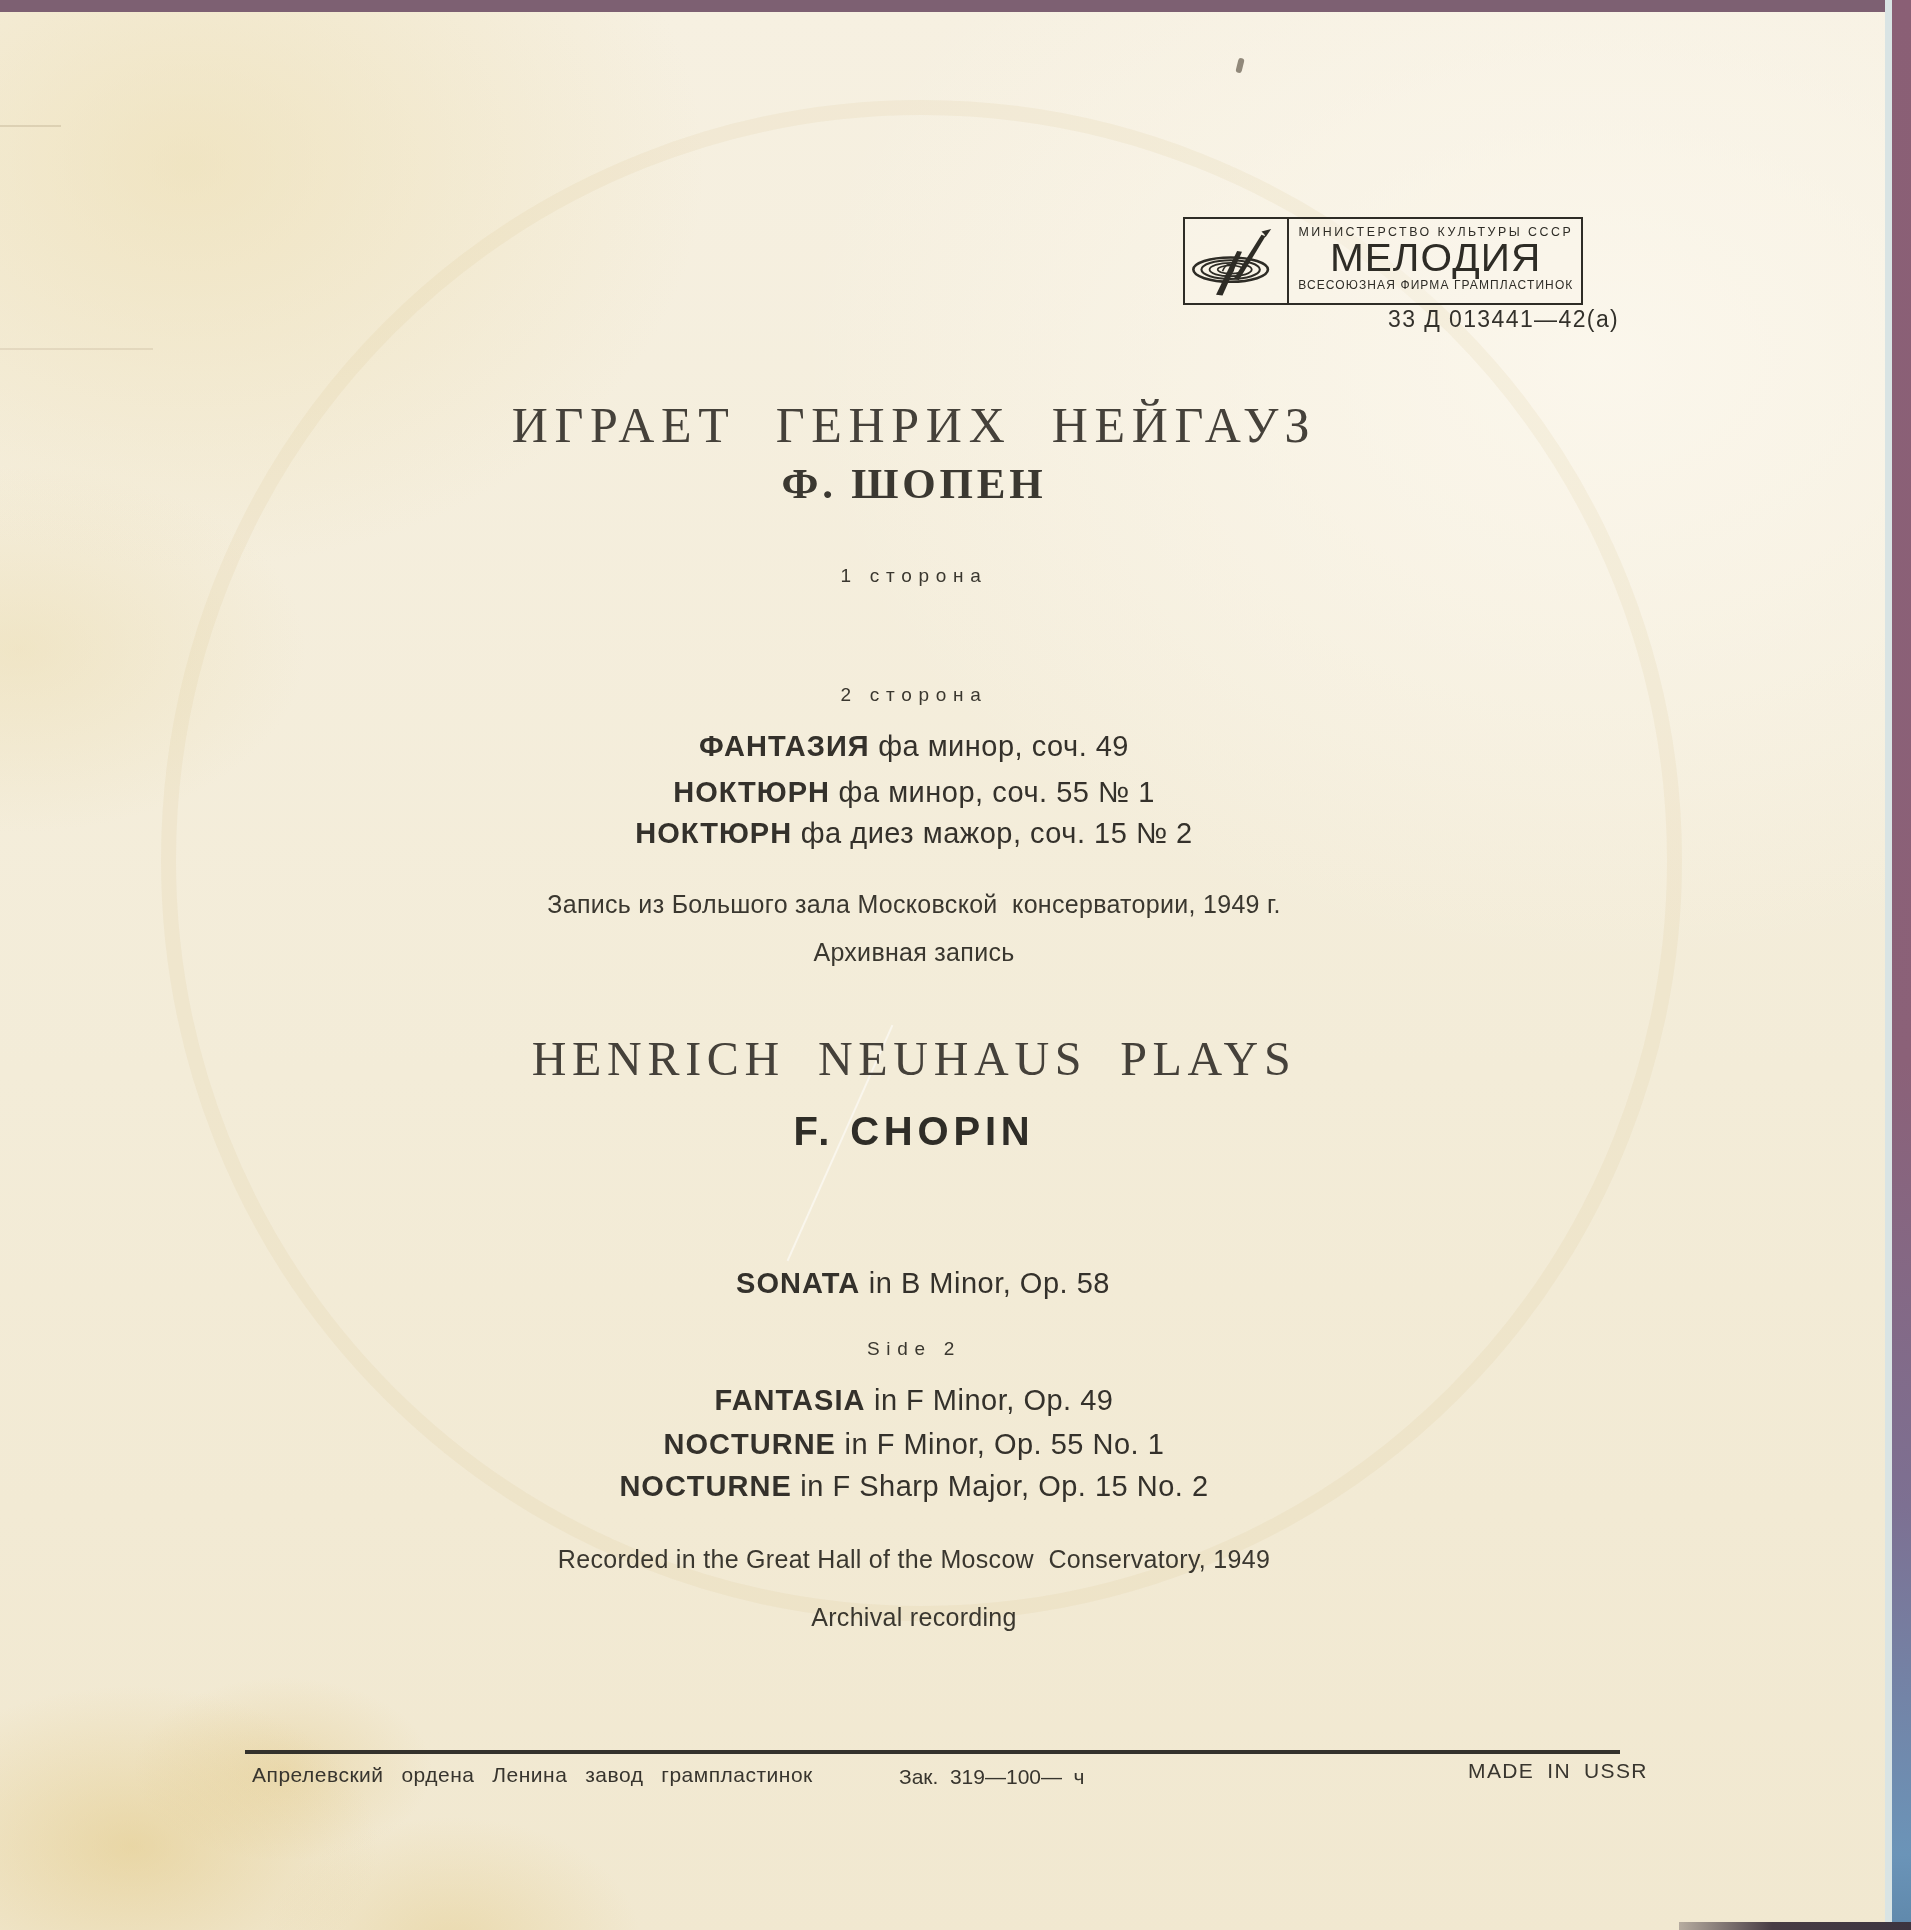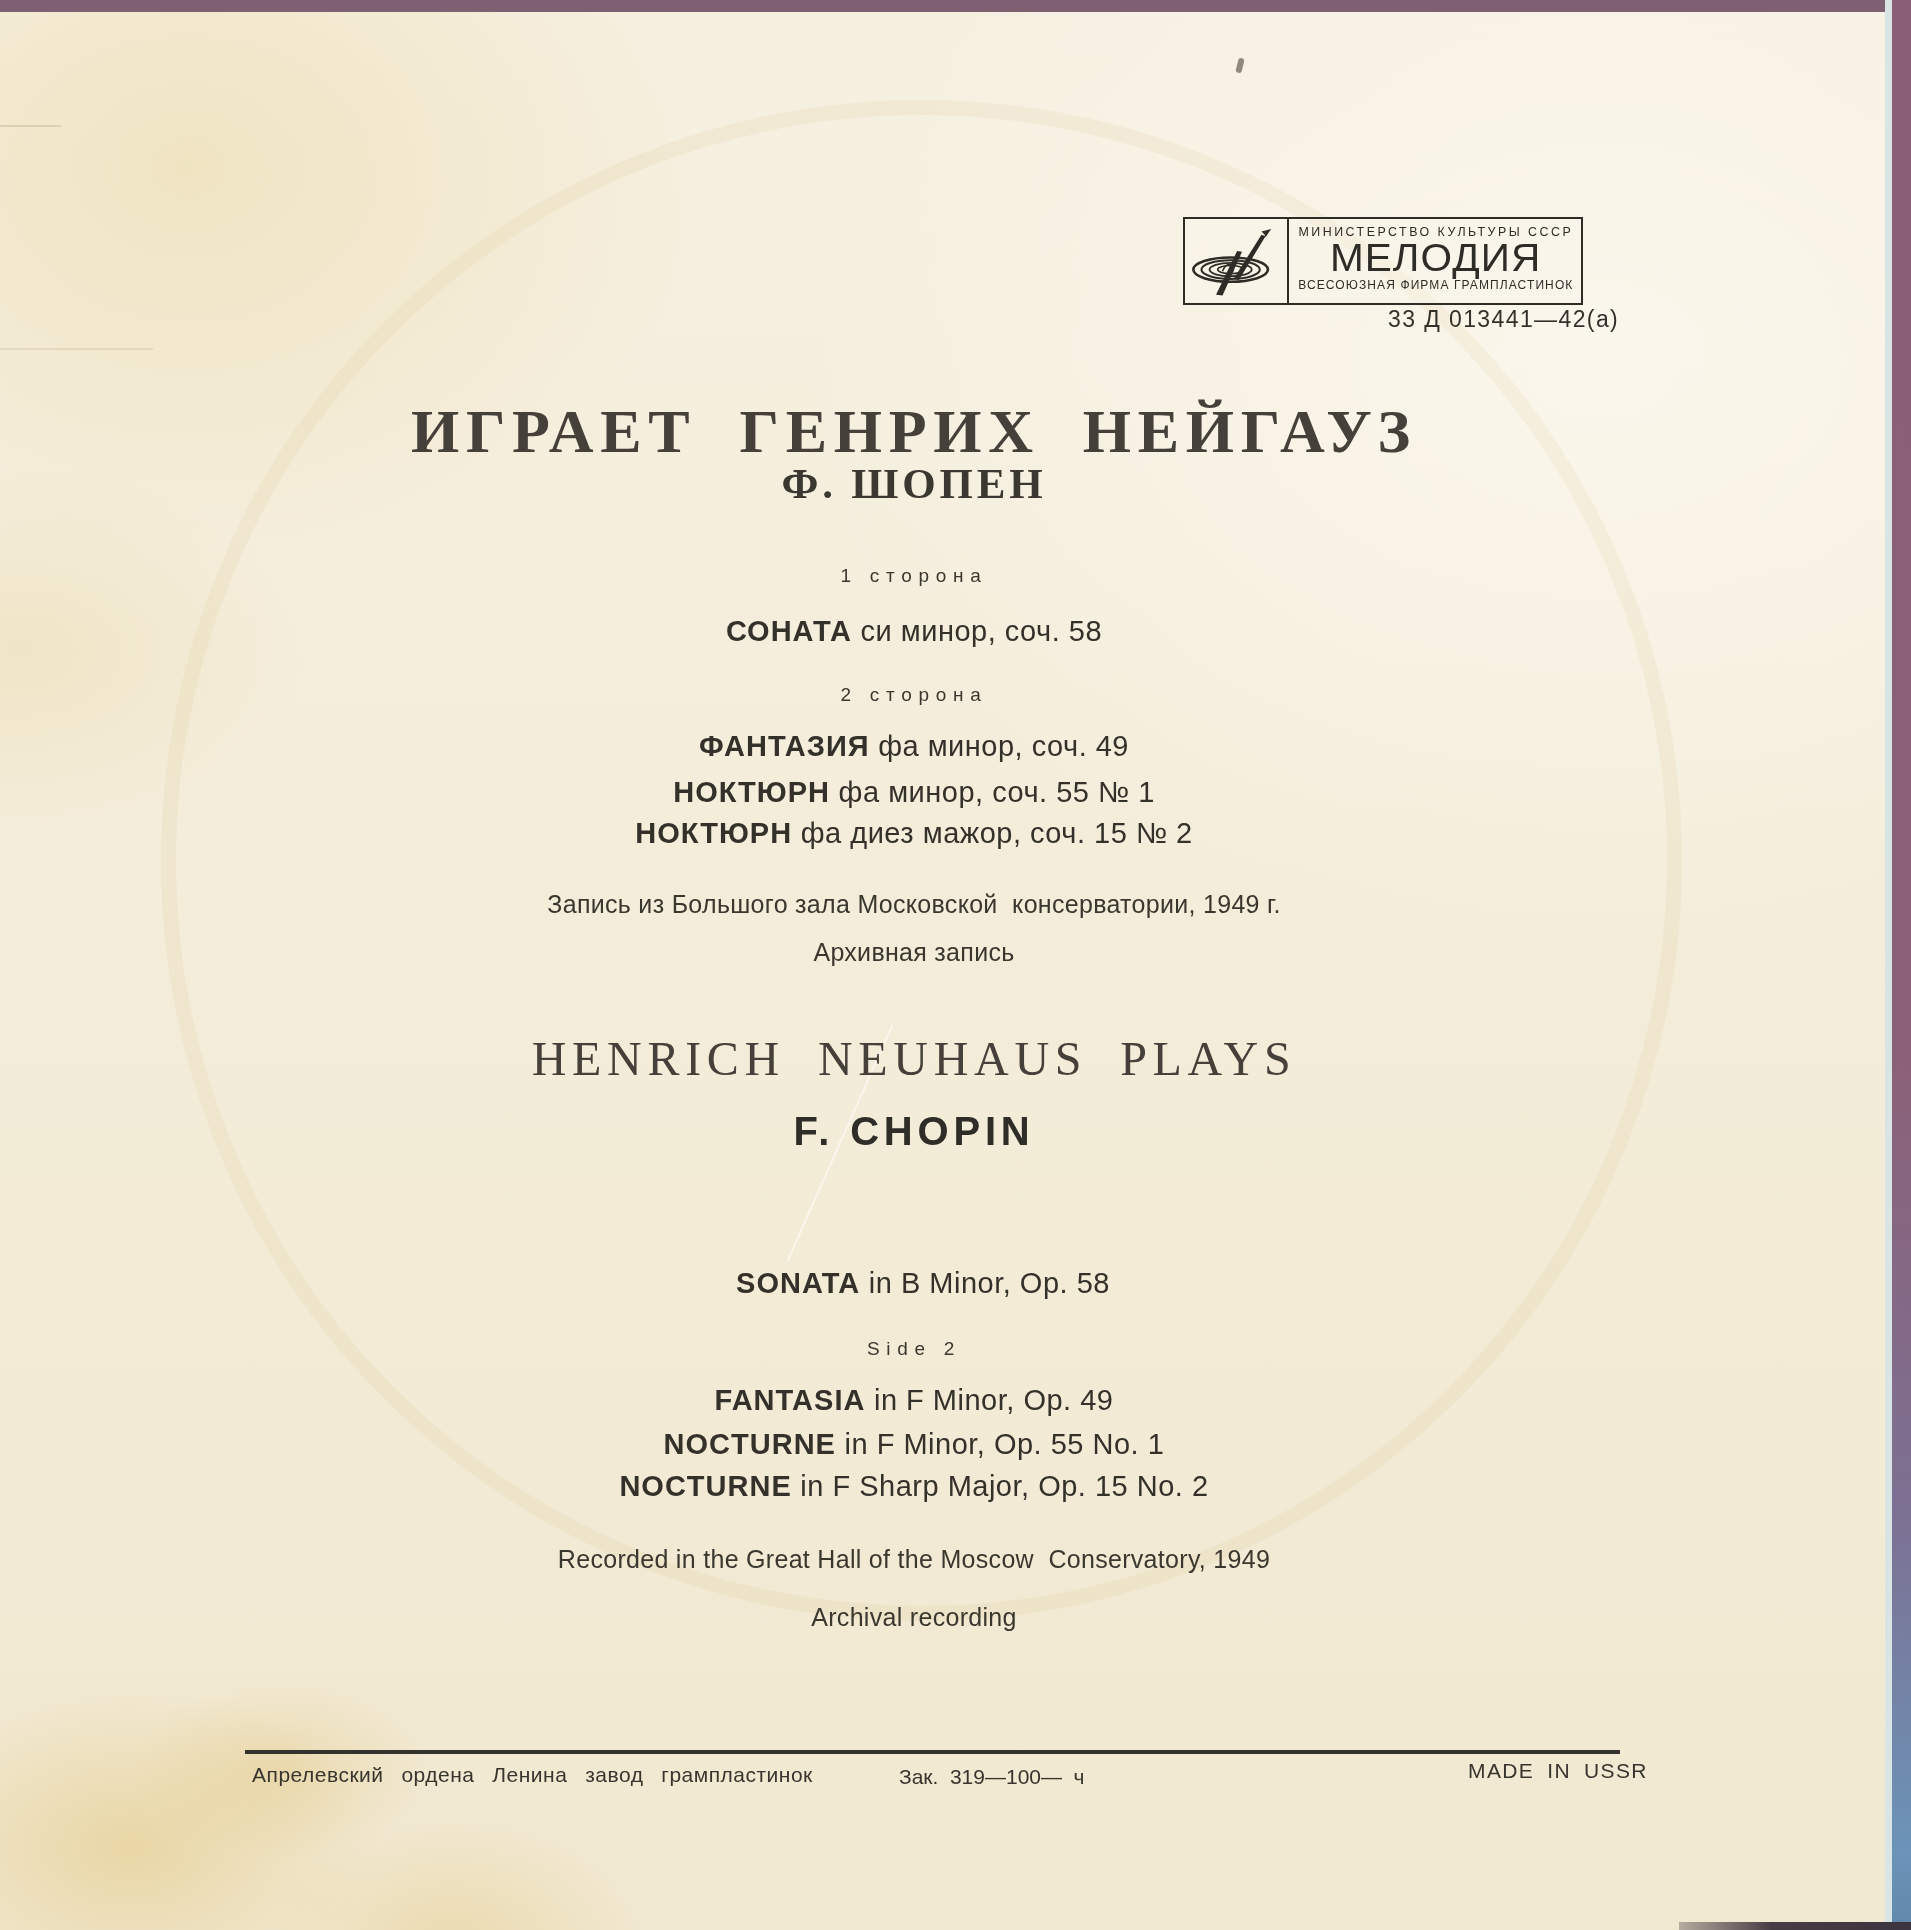--- a/index.html
+++ b/index.html
@@ -62,21 +62,21 @@
   }
   .firm-line{font-size:12px;letter-spacing:1.1px;white-space:nowrap;margin-top:1px;}
   .catalog-number{
     position:absolute;left:1388px;top:294px;width:191px;text-align:right;
     font-size:23px;letter-spacing:1.4px;color:#33312b;white-space:nowrap;
   }
   
   .center-col{position:absolute;left:0;top:0;width:1828px;height:1931px;pointer-events:none;}
   .line{position:absolute;width:100%;text-align:center;color:#34312b;white-space:pre-wrap;}
   .ru-title{
-    top:384px;font-family:"Liberation Serif", serif;font-size:62px;font-weight:700;
+    top:384px;font-family:"Liberation Serif", serif;font-size:50px;font-weight:400;
     letter-spacing:6.7px;word-spacing:21px;color:#45413a;
   }
   .ru-composer{
     top:447px;font-family:"Liberation Serif", serif;font-size:43px;font-weight:700;
     letter-spacing:3.8px;color:#3b3831;
   }
   .side-label{font-size:19px;letter-spacing:6.7px;color:#3a372f;}
   .ru-side1{top:553px;}
   .ru-side2{top:672px;}
   .track{font-size:29px;letter-spacing:0.5px;color:#34312b;}
@@ -144,21 +144,20 @@
     </div>
   </div>
   <div class="catalog-number">33 Д 013441—42(а)</div>
 
   <div class="center-col">
 
     <div class="line ru-title">ИГРАЕТ ГЕНРИХ НЕЙГАУЗ</div>
     <div class="line ru-composer">Ф. ШОПЕН</div>
 
     <div class="line side-label ru-side1">1 сторона</div>
-    <div class="line track ru-track1"><span class="tname">СОНАТА</span><span> си минор, соч. 58</span></div>
 
     <div class="line side-label ru-side2">2 сторона</div>
     <div class="line track ru-track2"><span class="tname">ФАНТАЗИЯ</span><span> фа минор, соч. 49</span></div>
     <div class="line track ru-track3"><span class="tname">НОКТЮРН</span><span> фа минор, соч. 55 № 1</span></div>
     <div class="line track ru-track4"><span class="tname">НОКТЮРН</span><span> фа диез мажор, соч. 15 № 2</span></div>
 
     <div class="line note ru-note1">Запись из Большого зала Московской  консерватории, 1949 г.</div>
     <div class="line note ru-note2">Архивная запись</div>
 
     <div class="line en-title">HENRICH NEUHAUS PLAYS</div>

